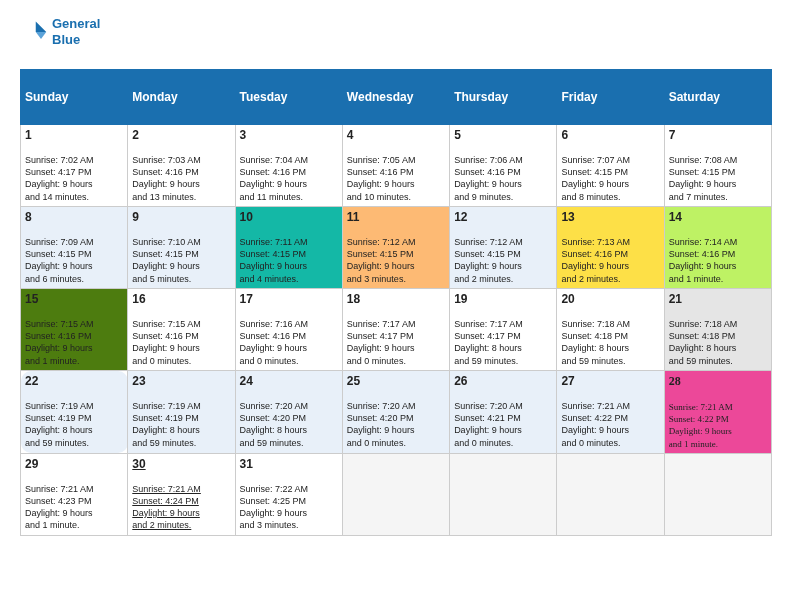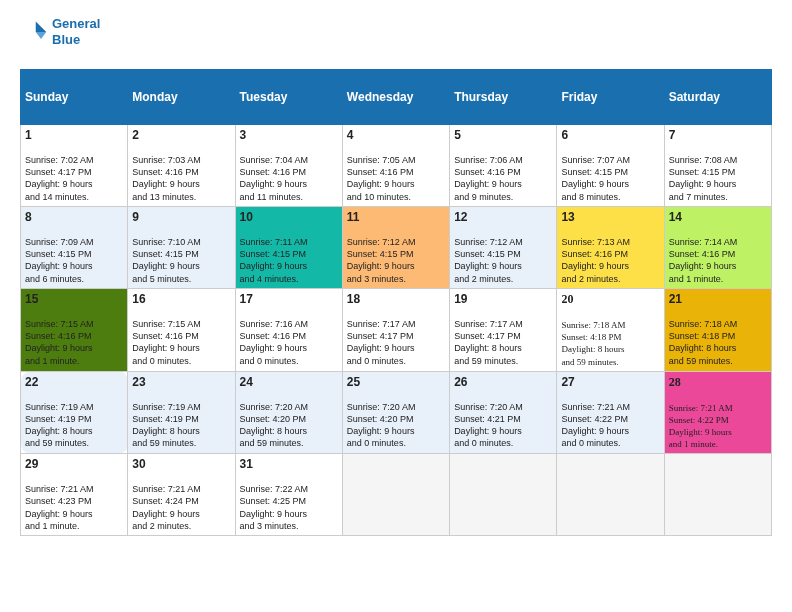--- a/index.html
+++ b/index.html
@@ -207,25 +207,25 @@
             <div class="cell-text">Sunrise: 7:16 AM<br>Sunset: 4:16 PM<br>Daylight: 9 hours<br>and 0 minutes.</div>
           </td>
           <td style="background: rgb(255, 255, 255);">
             <span class="day-num">18</span>
             <div class="cell-text">Sunrise: 7:17 AM<br>Sunset: 4:17 PM<br>Daylight: 9 hours<br>and 0 minutes.</div>
           </td>
           <td style="background: rgb(255, 255, 255);">
             <span class="day-num">19</span>
             <div class="cell-text">Sunrise: 7:17 AM<br>Sunset: 4:17 PM<br>Daylight: 8 hours<br>and 59 minutes.</div>
           </td>
-          <td style="background: rgb(255, 255, 255); font-family: Liberation Serif, serif;">
+          <td style="background: rgb(255, 255, 255);">
             <span class="day-num">20</span>
             <div class="cell-text">Sunrise: 7:18 AM<br>Sunset: 4:18 PM<br>Daylight: 8 hours<br>and 59 minutes.</div>
           </td>
-          <td style="background: #eab308;">
+          <td style="background: #e5e5e5;">
             <span class="day-num">21</span>
             <div class="cell-text">Sunrise: 7:18 AM<br>Sunset: 4:18 PM<br>Daylight: 8 hours<br>and 59 minutes.</div>
           </td>
         </tr>
         <tr>
           <td style="background: rgb(232, 240, 249); border-radius: 10px;">
             <span class="day-num">22</span>
             <div class="cell-text">Sunrise: 7:19 AM<br>Sunset: 4:19 PM<br>Daylight: 8 hours<br>and 59 minutes.</div>
           </td>
           <td style="background: rgb(232, 240, 249);">
@@ -251,21 +251,21 @@
           <td style="background: #ec4899; font-family: Liberation Serif, serif;">
             <span class="day-num">28</span>
             <div class="cell-text">Sunrise: 7:21 AM<br>Sunset: 4:22 PM<br>Daylight: 9 hours<br>and 1 minute.</div>
           </td>
         </tr>
         <tr>
           <td style="background: rgb(255, 255, 255);">
             <span class="day-num">29</span>
             <div class="cell-text">Sunrise: 7:21 AM<br>Sunset: 4:23 PM<br>Daylight: 9 hours<br>and 1 minute.</div>
           </td>
-          <td style="background: rgb(255, 255, 255);">
+          <td style="background: rgb(255, 255, 255); text-decoration: underline;">
             <span class="day-num">30</span>
             <div class="cell-text">Sunrise: 7:21 AM<br>Sunset: 4:24 PM<br>Daylight: 9 hours<br>and 2 minutes.</div>
           </td>
           <td style="background: rgb(255, 255, 255);">
             <span class="day-num">31</span>
             <div class="cell-text">Sunrise: 7:22 AM<br>Sunset: 4:25 PM<br>Daylight: 9 hours<br>and 3 minutes.</div>
           </td>
           <td class="empty" style="background: rgb(245, 245, 245);"></td>
           <td class="empty" style="background: rgb(245, 245, 245);"></td>
           <td class="empty" style="background: rgb(245, 245, 245);"></td>

